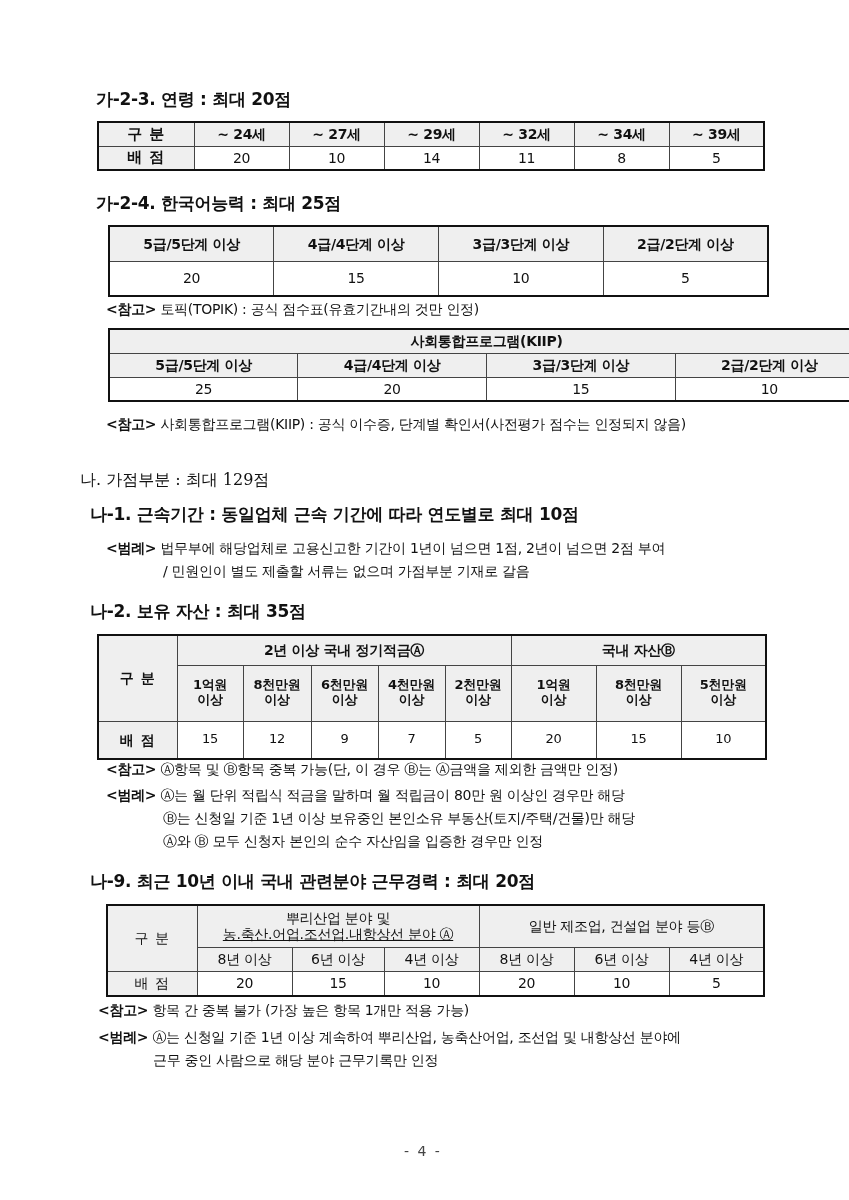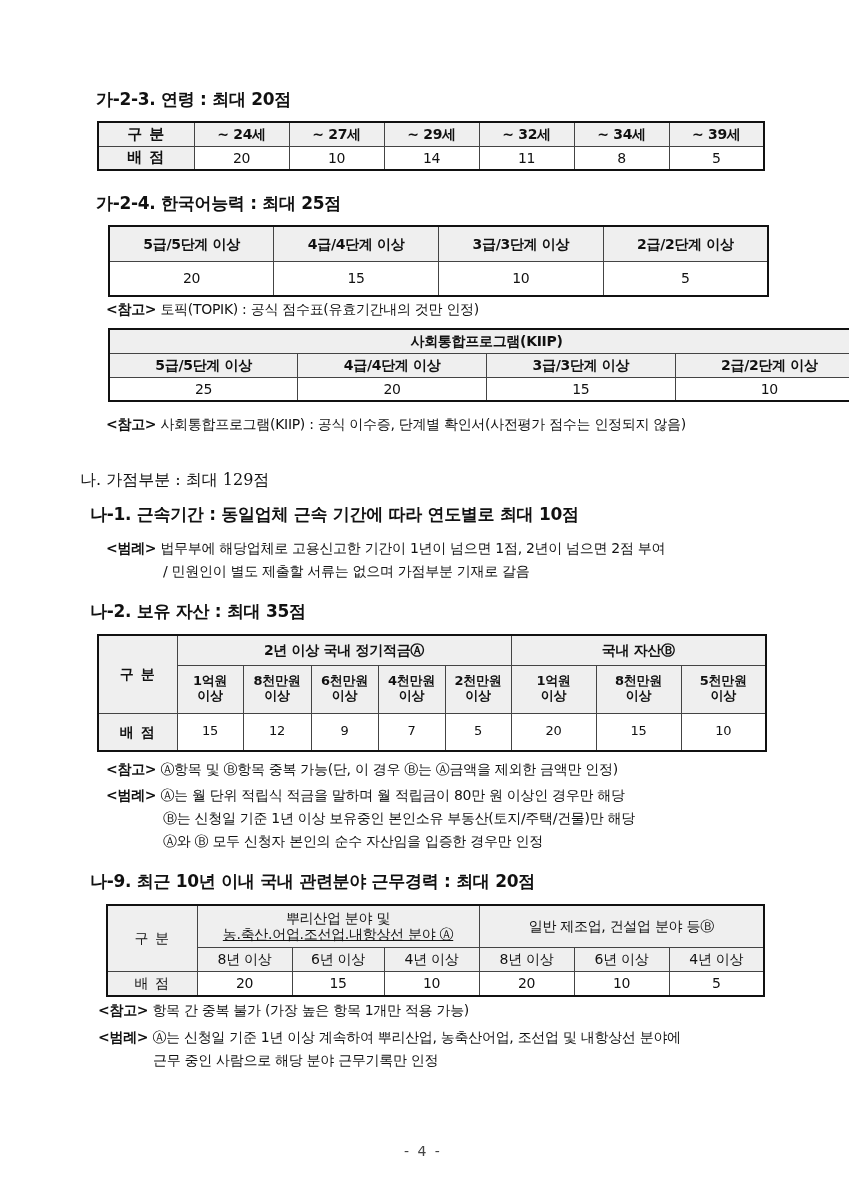--- a/index.html
+++ b/index.html
@@ -127,21 +127,21 @@
     <col style="width:85px">
       <col style="width:85px">
       <col style="width:85px">
   </colgroup>
   <tbody>
       <tr style="height:30px;">
     <td class="hd wide" rowspan="2">구 분</td>
     <td class="hd" colspan="5">2년 이상 국내 정기적금Ⓐ</td>
     <td class="hd" colspan="3">국내 자산Ⓑ</td>
   </tr>
-  <tr style="height:48px;">
+  <tr style="height:56px;">
     <td class="hd small">
           <div>1억원</div>
           <div>이상</div>
         </td>
     <td class="hd small">
           <div>8천만원</div>
           <div>이상</div>
         </td>
     <td class="hd small">
           <div>6천만원</div>

